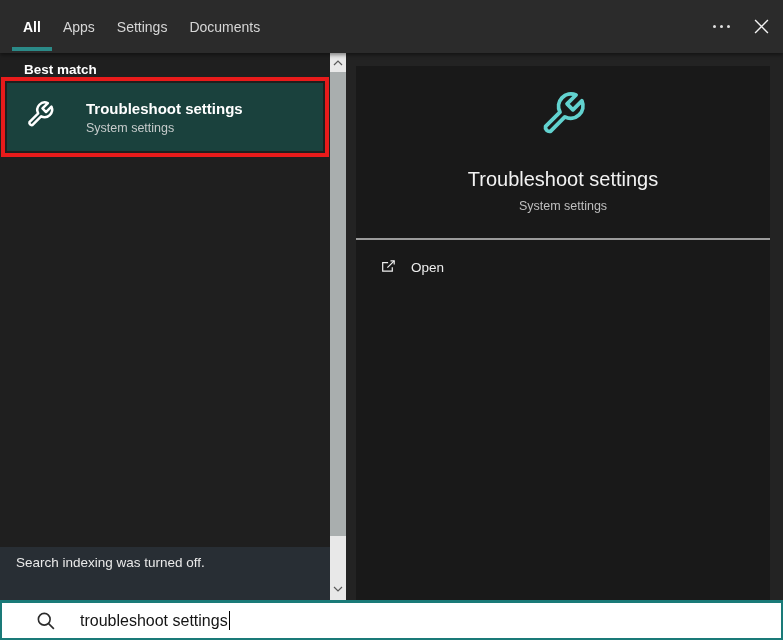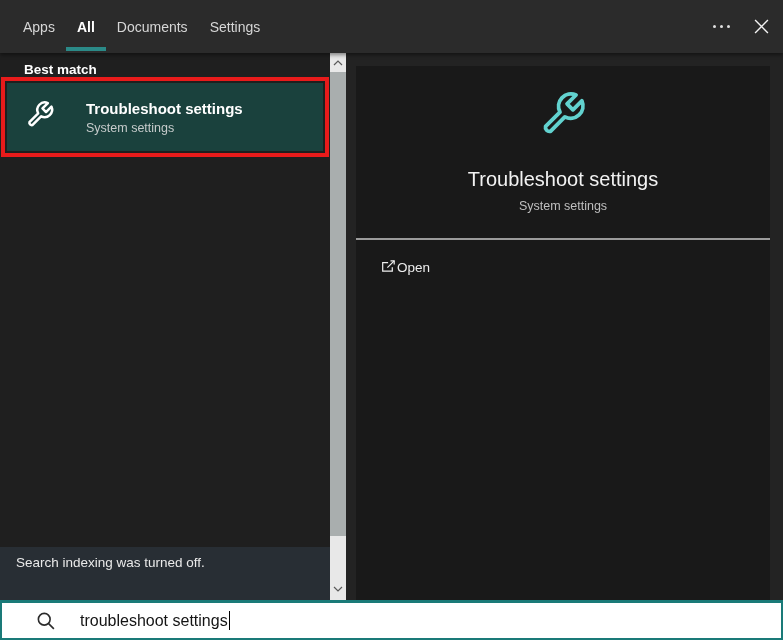--- a/index.html
+++ b/index.html
@@ -43,49 +43,49 @@
   .scroll-btn{position:absolute;left:0;width:100%;height:19px;display:flex;align-items:center;justify-content:center;}
   .scroll-btn.up{top:0;} .scroll-btn.down{bottom:2px;}
   .scroll-thumb{position:absolute;left:0;top:19px;width:100%;height:464px;background:var(--scroll-thumb);}
 
   
   .right-panel{position:absolute;left:356px;top:66px;width:414px;height:534px;background:var(--panel-bg);}
   .hero{text-align:center;padding-top:19px;}
   .hero-title{margin-top:13px;font-size:20px;color:#f2f2f2;}
   .hero-sub{margin-top:8px;font-size:12.5px;color:#bfbfbf;}
   .divider{position:absolute;top:172px;left:0;right:0;height:2px;background:#9b9b9b;}
-  .action-row{position:absolute;top:193px;left:24px;display:flex;align-items:center;font-size:13.5px;color:#ededed;cursor:pointer;}
+  .action-row{position:absolute;top:193px;left:24px;display:flex;align-items:center;gap:14px;font-size:13.5px;color:#ededed;cursor:pointer;}
 
   
   .searchbar{position:absolute;left:0;right:0;bottom:0;height:40px;background:#fff;
              border:2px solid var(--search-border);border-top-width:3px;display:flex;align-items:center;cursor:text;}
   .search-glyph{margin-left:34px;display:flex;}
   .search-text{margin-left:24px;font-size:16px;color:#141414;white-space:pre;}
   .caret{display:inline-block;width:1.5px;height:19px;background:#000;vertical-align:-4px;margin-left:1px;}
 
   svg{display:block;}
 </style>
 </head>
 <body>
 
 <div>
 
   <div class="topbar">
     <div class="tabs">
-      <div class="tab">
-        <span>Apps</span>
-      </div>
       <div class="tab active">
         <span>All</span>
       </div>
       <div class="tab">
-        <span>Documents</span>
+        <span>Apps</span>
       </div>
       <div class="tab">
         <span>Settings</span>
+      </div>
+      <div class="tab">
+        <span>Documents</span>
       </div>
     </div>
     <div class="topbar-actions">
       <div class="dots" title="">
           <i></i>
           <i></i>
           <i></i>
         </div>
       <div>
         <svg width="15" height="15" viewBox="0 0 14 14">

